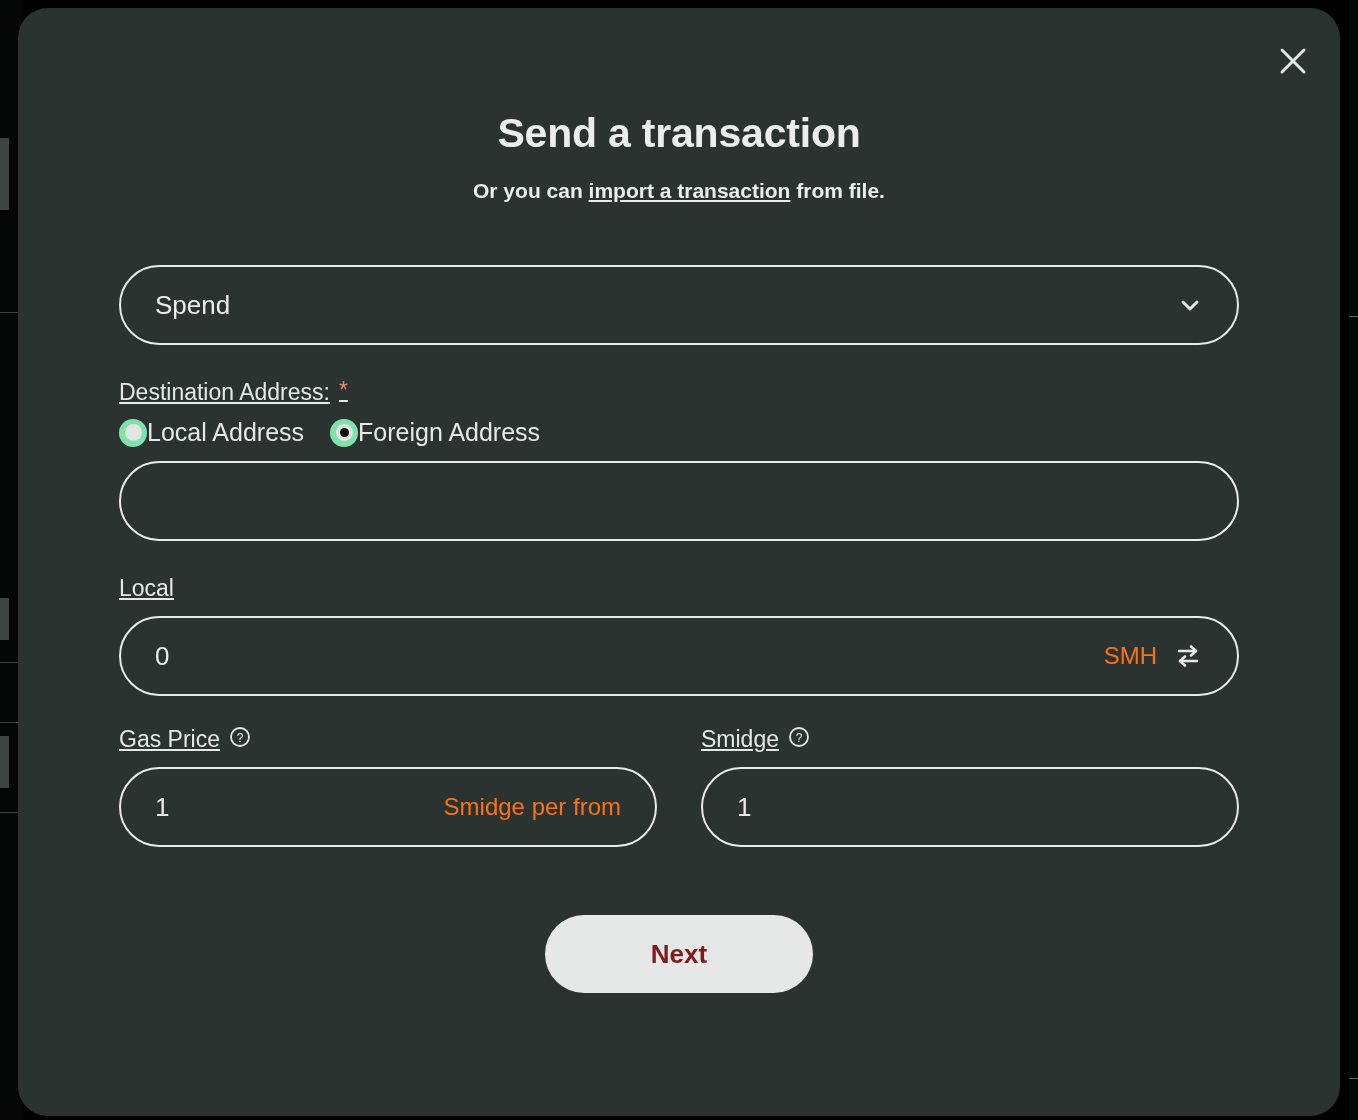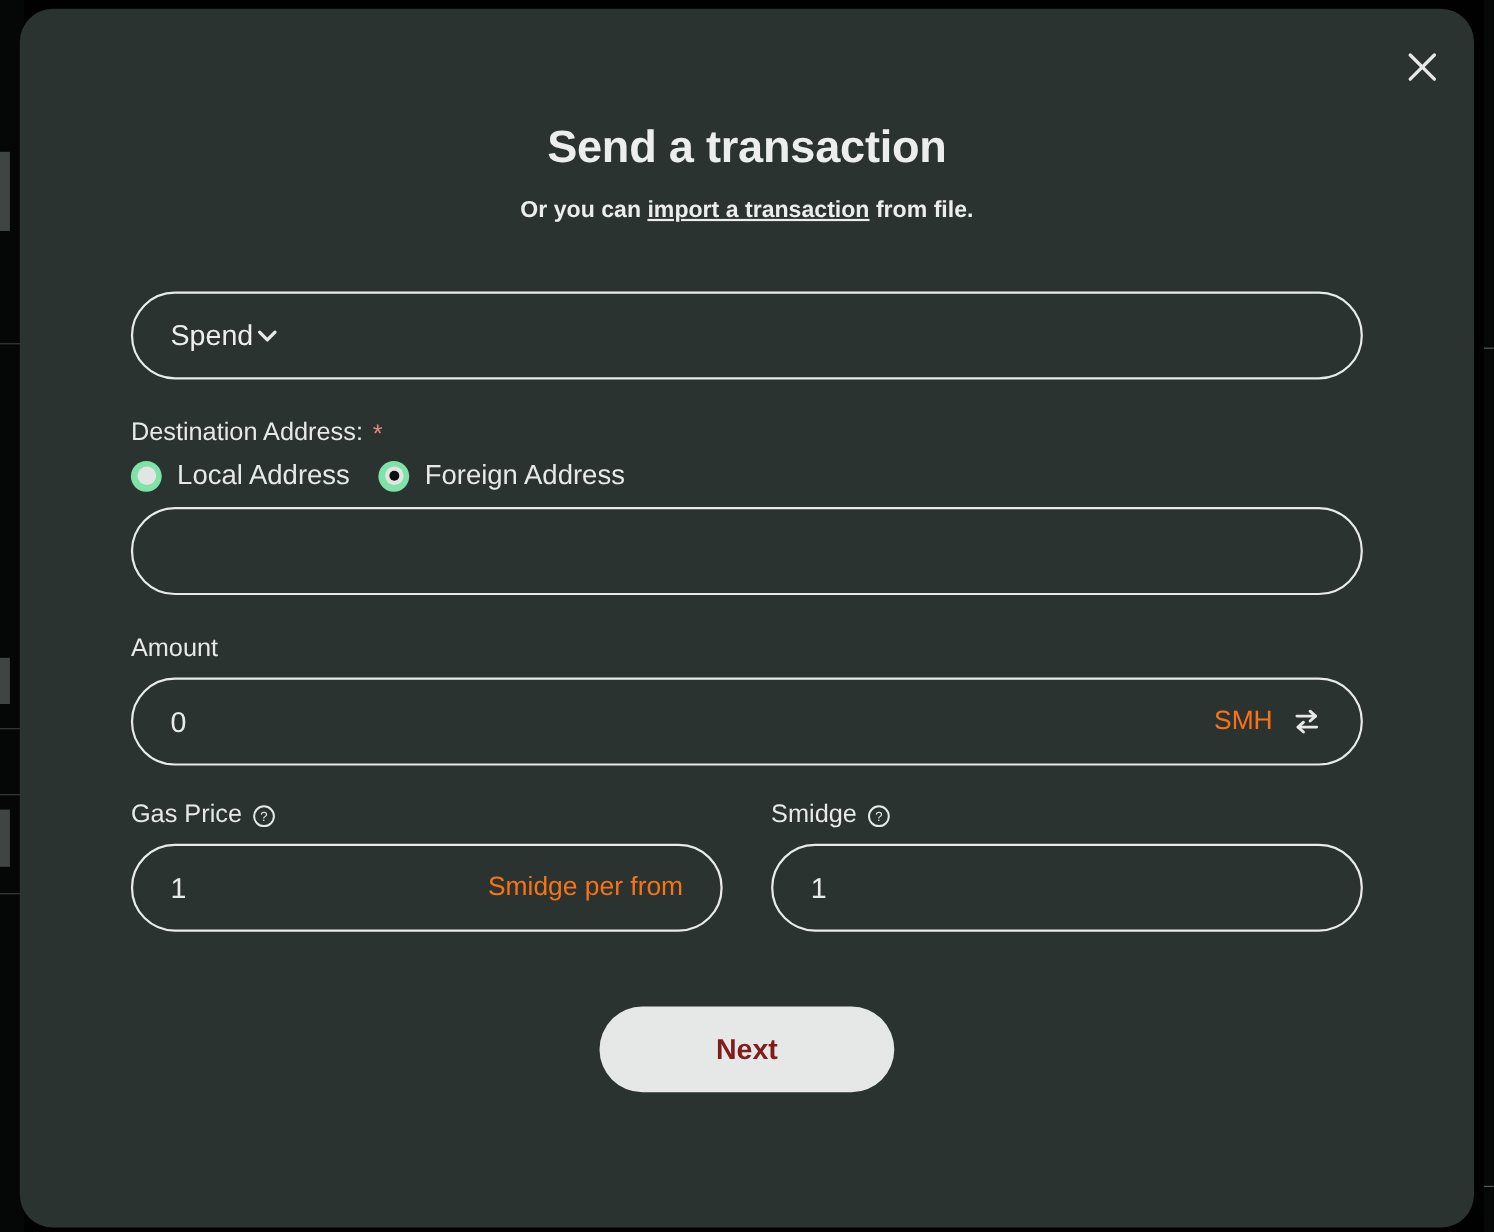--- a/index.html
+++ b/index.html
@@ -116,44 +116,44 @@
     border-radius: 40px;
     background: transparent;
     display: flex;
     align-items: center;
     padding: 0 34px;
     color: #e9ebea;
     font-size: 26px;
   }
 
   .select-row { margin-top: 62px; }
-  .select-row .pill { cursor: pointer; }
+  .select-row .pill { justify-content: space-between; cursor: pointer; }
   .select-value { font-size: 26px; color: #eceeed; }
   .chevron { display: flex; align-items: center; }
 
   .field-label {
     font-size: 23px;
     color: #e6e9e8;
     margin-top: 34px;
     display: flex;
-    align-items: flex-end;
+    align-items: flex-start;
     gap: 9px;
+    text-decoration: underline;
   }
   .req-star { color: #e3877f; font-size: 23px; line-height: 1; }
 
   .radio-row {
     display: flex;
     align-items: center;
     gap: 26px;
     margin-top: 12px;
   }
   .radio-opt {
     display: flex;
     align-items: center;
-    gap: 14px;
     cursor: pointer;
     text-align: center;
   }
   .radio-dot {
     width: 28px; height: 28px;
     border-radius: 50%;
     background: #7fe3a9;
     display: flex;
     align-items: center;
     justify-content: center;
@@ -288,21 +288,21 @@
             </span>
           <span class="radio-label">Foreign Address</span>
         </div>
       </div>
 
       <div class="pill input-pill">
         <input type="text" value="" style="">
       </div>
 
       <div class="field-label">
-        <span>Amount</span>
+        <span>Local</span>
       </div>
 
       <div class="pill input-pill">
         <input type="text" value="0" style="">
         <span class="suffix">SMH</span>
         <span class="swap-icon">
           <svg width="30" height="30" viewBox="0 0 30 30" aria-hidden="true">
             <line x1="6" y1="10" x2="23" y2="10" stroke="#e6e9e8" stroke-width="2.6" stroke-linecap="round"></line>
             <polyline points="18,5.5 23,10 18,14.5" fill="none" stroke="#e6e9e8" stroke-width="2.6" stroke-linecap="round" stroke-linejoin="round"></polyline>
             <line x1="24" y1="20" x2="7" y2="20" stroke="#e6e9e8" stroke-width="2.6" stroke-linecap="round"></line>

